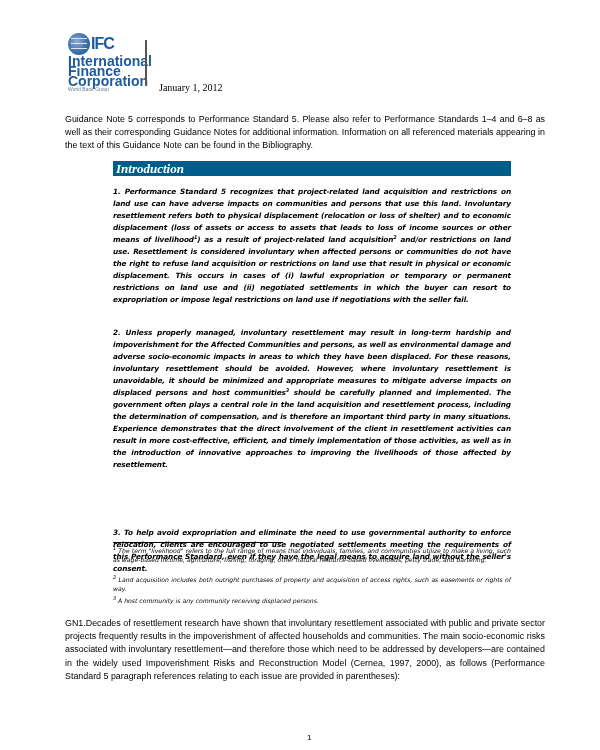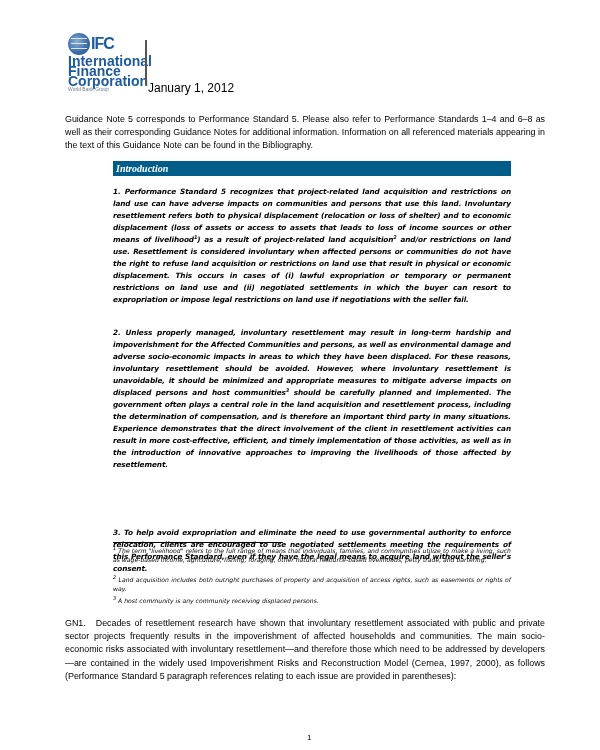--- a/index.html
+++ b/index.html
@@ -10,41 +10,41 @@
   .logo-top { display: flex; align-items: center; height: 24px; }
   .globe { width: 22px; height: 22px; border-radius: 50%; background: radial-gradient(circle at 40% 40%, #8fb0d6 0%, #3e6fa8 55%, #1d4e8a 100%); position: relative; }
   .globe::after { content: ""; position: absolute; left: 3px; top: 10px; width: 16px; height: 1px; background: #dbe6f3; box-shadow: 0 -5px 0 #dbe6f3, 0 5px 0 #dbe6f3; }
   .ifc-text { font-family: "Liberation Sans", sans-serif; font-weight: bold; font-size: 16px; color: #1e5a9c; letter-spacing: -1px; margin-left: 1px; line-height: 24px; }
   .logo-line { font-family: "Liberation Sans", sans-serif; font-weight: bold; font-size: 14px; color: #1e5a9c; line-height: 10px; }
   .logo-small { font-family: "Liberation Sans", sans-serif; font-size: 5px; color: #6d7d94; line-height: 7px; }
 
   .vbar { position: absolute; left: 77px; top: 10px; width: 1.5px; height: 45px; background: #555; }
   .title-main { position: absolute; left: 84px; top: 12px; font-family: "Liberation Serif", serif; font-weight: bold; font-size: 15px; line-height: 17px; }
   .title-sub { position: absolute; left: 84px; top: 28px; font-family: "Liberation Serif", serif; font-weight: bold; font-size: 13px; line-height: 15px; white-space: nowrap; }
-  .date { position: absolute; left: 80px; top: 53px; font-family: Liberation Sans, sans-serif; font-size: 12px; line-height: 10px; }
+  .date { position: absolute; left: 91px; top: 53px; font-family: Liberation Serif, serif; font-size: 10px; line-height: 10px; }
 
   .intro-para { position: absolute; left: 65px; top: 113px; width: 480px; font-family: "Liberation Sans", sans-serif; font-size: 8.9px; line-height: 13px; text-align: justify; }
 
   .section-bar { position: absolute; left: 113px; top: 161px; width: 398px; height: 15px; background: #005d8a; }
-  .section-title { position: absolute; left: 3px; top: 0; font-family: "Liberation Serif", serif; font-style: italic; font-weight: bold; font-size: 10px; line-height: 15px; color: #ffffff; }
+  .section-title { position: absolute; left: 3px; top: 0; font-family: "Liberation Serif", serif; font-style: italic; font-weight: bold; font-size: 13px; line-height: 15px; color: #ffffff; }
 
   .ps-block { position: absolute; left: 113px; width: 398px; font-family: "DejaVu Sans", sans-serif; font-style: italic; font-weight: bold; font-size: 7.3px; line-height: 12px; text-align: justify; letter-spacing: -0.1px; }
   .ps-block sup, .fn sup { font-size: 5px; line-height: 0; }
   .p1 { top: 186px; }
   .p2 { top: 327px; }
   .p3 { top: 507px; margin-top: 20px; }
 
   .fn-rule { position: absolute; left: 113px; top: 542px; width: 170px; height: 1px; background: #000; }
   .fn { position: absolute; left: 113px; width: 398px; font-family: "DejaVu Sans", sans-serif; font-style: italic; font-size: 6.1px; line-height: 9px; text-align: justify; }
   .fn1 { top: 546px; }
   .fn2 { top: 575px; }
   .fn3 { top: 596px; }
 
   .gn1 { position: absolute; left: 65px; top: 617px; width: 480px; font-family: "Liberation Sans", sans-serif; font-size: 8.9px; line-height: 13.2px; text-align: justify; }
-  .gn1 .gn-label { margin-right: 10px; }
+  .gn1 .gn-label { }
 
   .page-num { position: absolute; left: 307px; top: 733px; font-family: "Liberation Sans", sans-serif; font-size: 8px; }
 </style>
 </head>
 <body>
 
 <div class="header">
   <div class="logo">
     <div class="logo-top">
       <div class="globe"></div>

